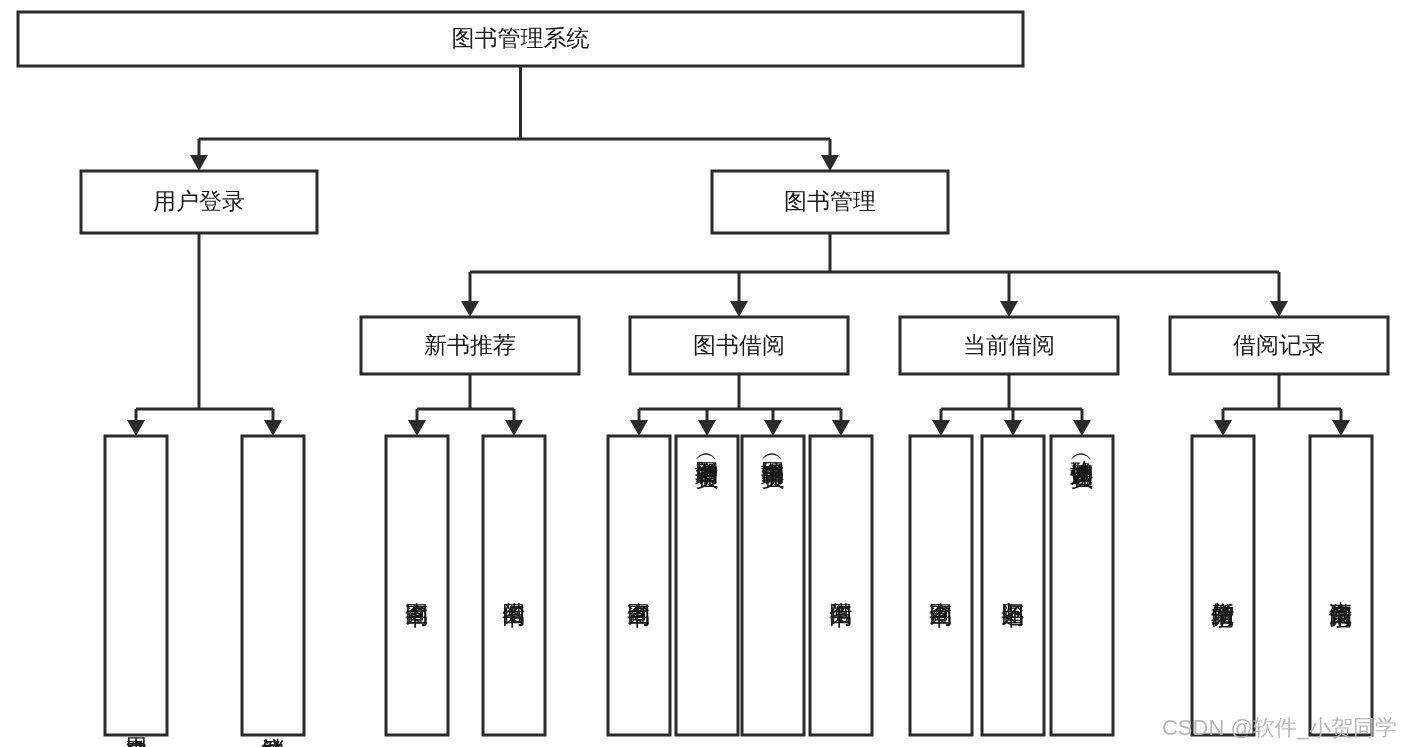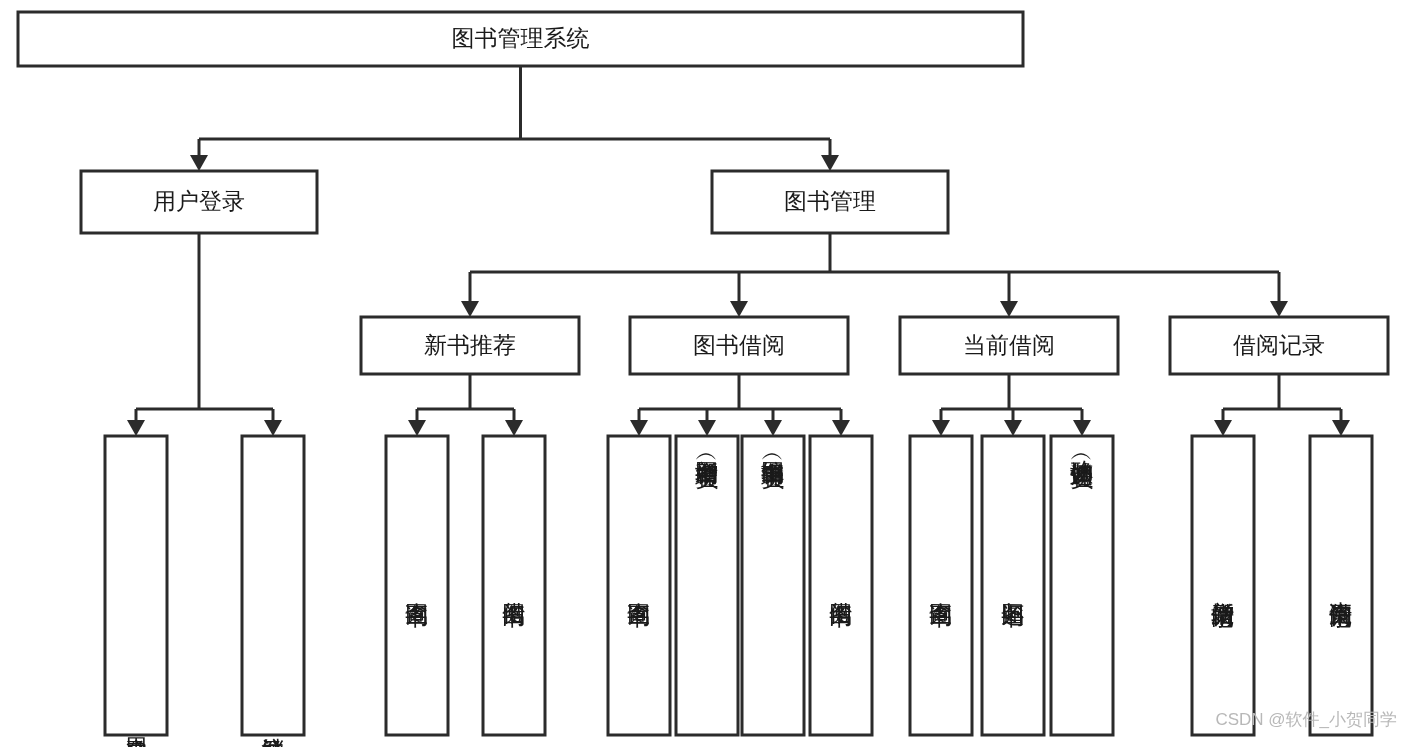--- a/index.html
+++ b/index.html
@@ -58,23 +58,23 @@
     letter-spacing: 1px;
     white-space: nowrap;
     display: flex;
     align-items: center;
     justify-content: center;
     pointer-events: none;
   }
   .watermark {
     position: absolute;
     right: 8px;
-    bottom: 16px;
-    font-family: "Liberation Sans", "DejaVu Sans", sans-serif;
-    font-size: 17px;
+    bottom: 4px;
+    font-family: "Liberation Sans", "DejaVu Sans", sans-serif;
+    font-size: 22px;
     color: #b8b8b8;
     white-space: nowrap;
   }
 </style>
 </head>
 <body>
 
 <div id="diagram-root">
 
   <svg class="diagram-canvas" id="diagram-svg" viewBox="0 0 1405 747" xmlns="http://www.w3.org/2000/svg">

